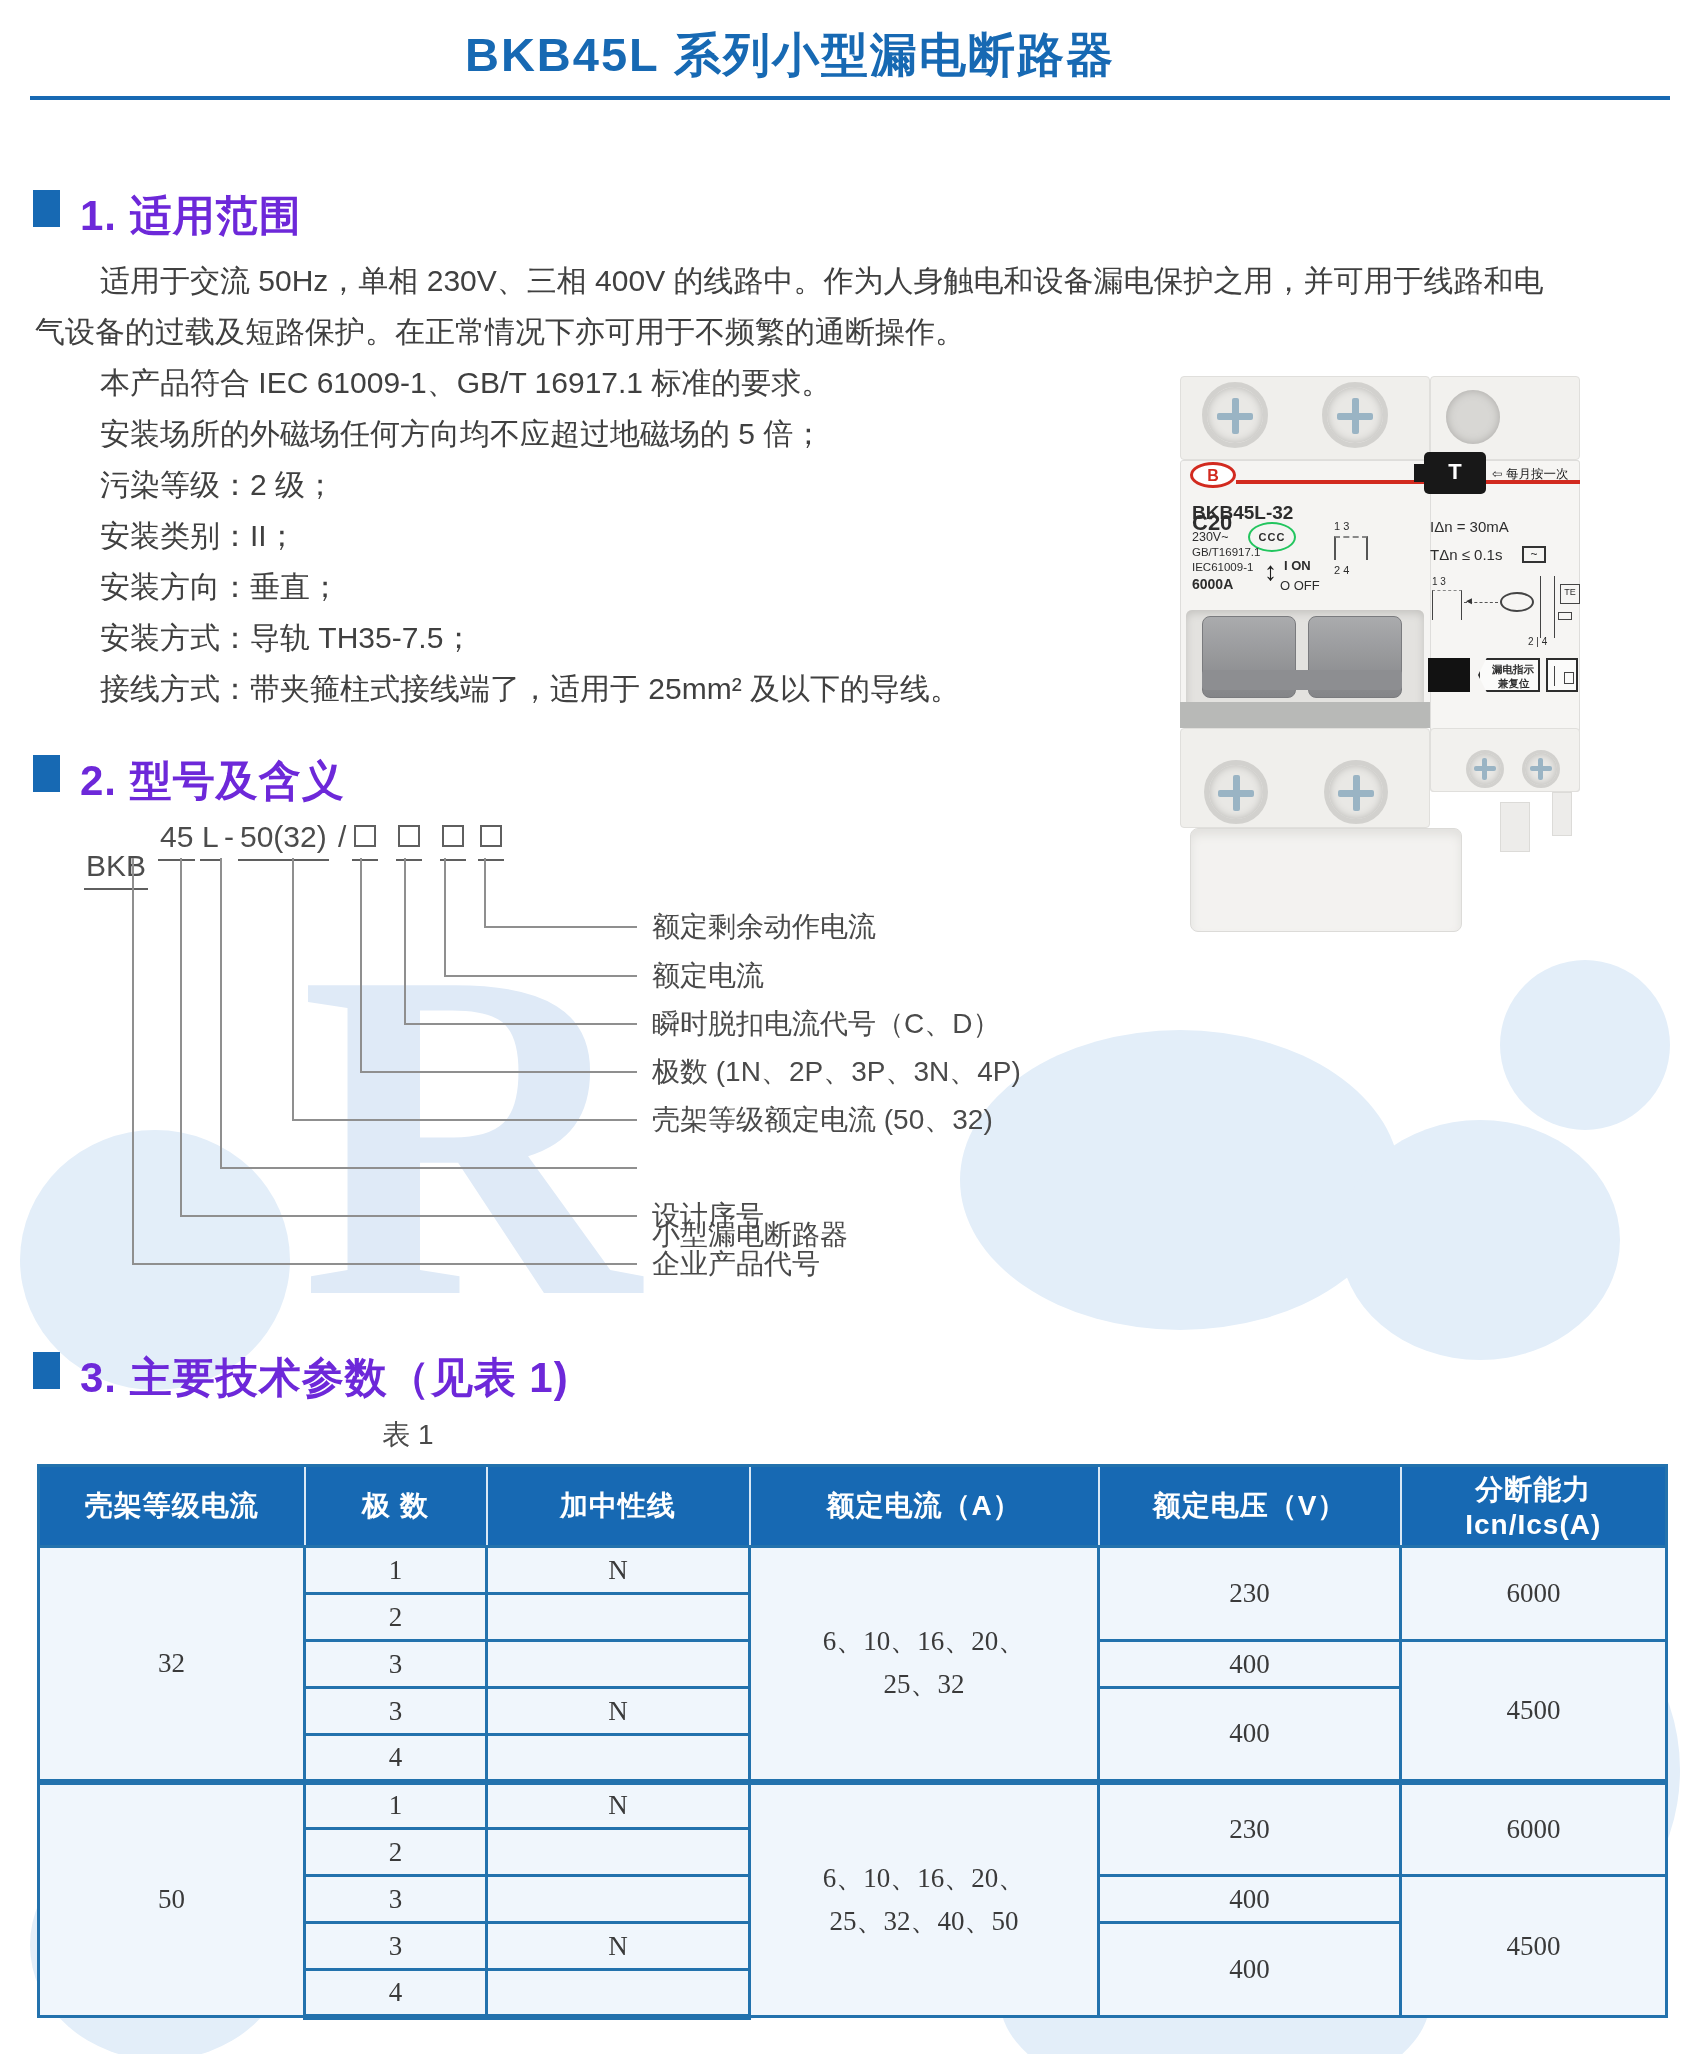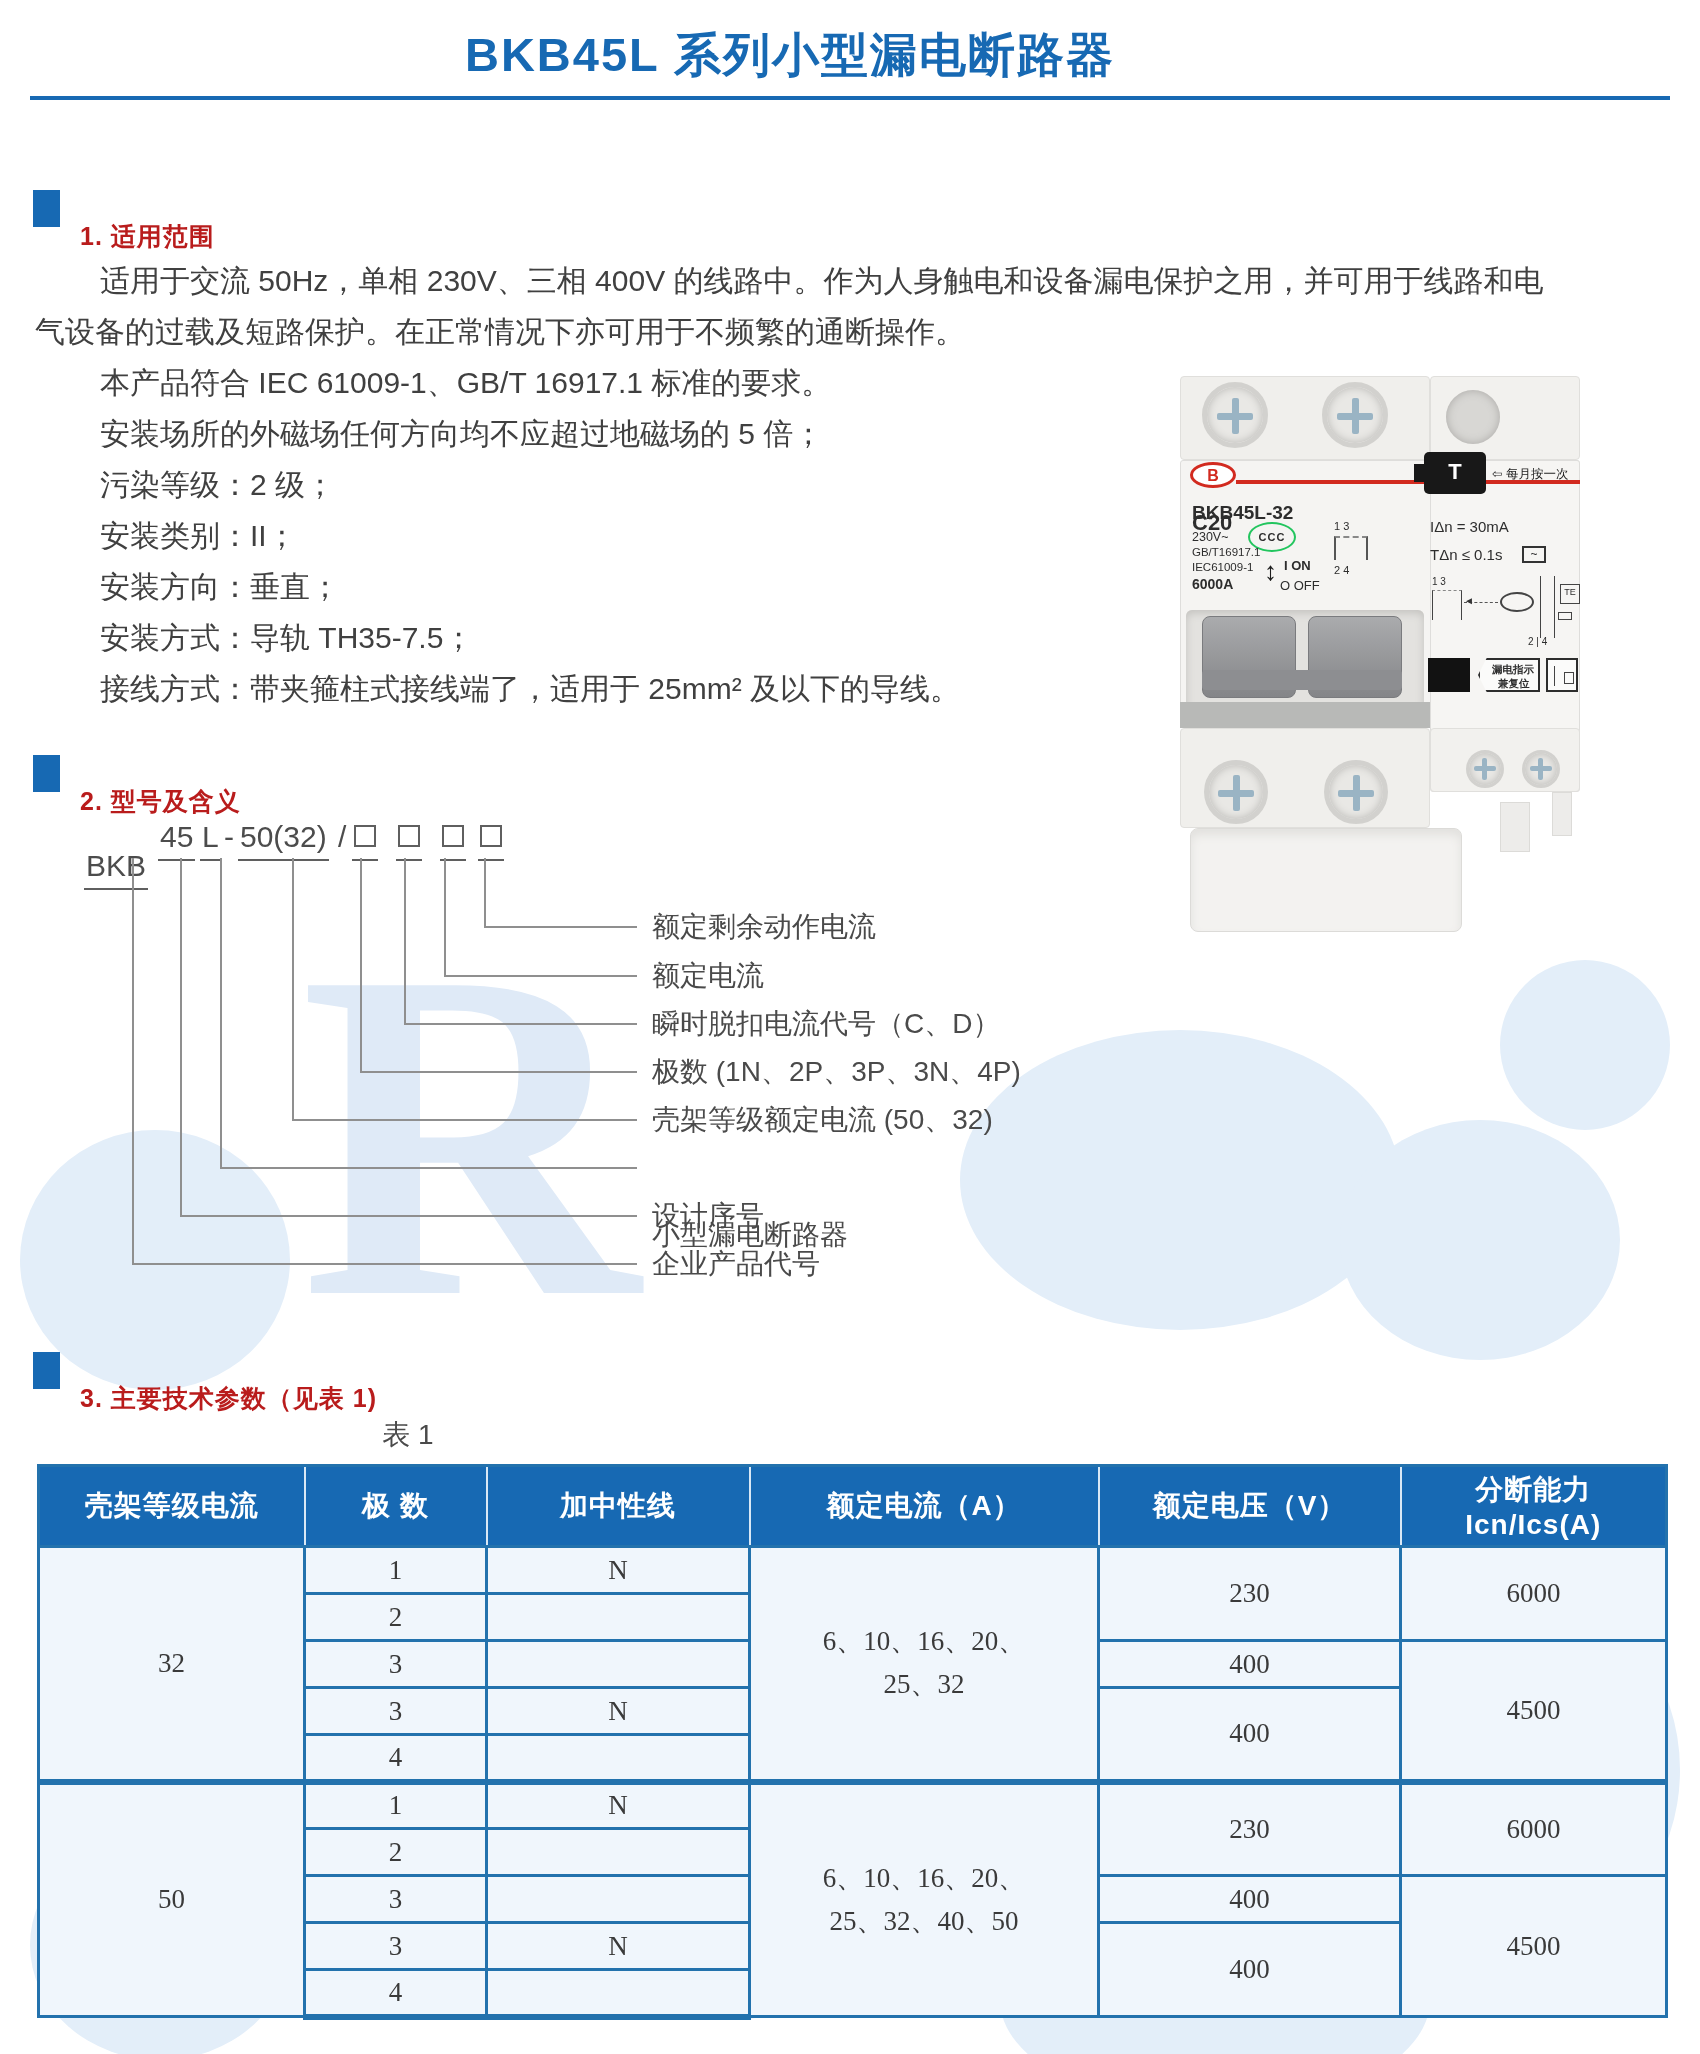--- a/index.html
+++ b/index.html
@@ -7,21 +7,21 @@
         font-family:"Liberation Sans", sans-serif;color:#3f3f3f;}
   
   .wm{position:absolute;z-index:0;}
   .wm-letter{font-family:"Liberation Serif", serif;font-weight:bold;font-size:470px;color:#dfeaf7;line-height:1;}
   .wm-blob{border-radius:50%;background:#e3eef9;}
   .z1{position:absolute;z-index:1;}
   
   .doc-title{left:0;top:24px;width:1580px;text-align:center;font-size:47px;font-weight:bold;color:#1769b3;letter-spacing:2px;}
   .title-rule{left:30px;top:96px;width:1640px;height:4px;background:#1769b3;}
   .sec-square{width:27px;height:37px;background:#1769b3;}
-  .sec-heading{font-size:25px;font-weight:bold;color:#b91c1c;letter-spacing:1px;margin-top:32px;}
+  .sec-heading{font-size:42px;font-weight:bold;color:#6d28d9;letter-spacing:1px;}
   
   .u-line{position:absolute;left:35px;width:1630px;height:42px;font-size:30px;color:#404040;white-space:nowrap;z-index:1;}
   .indent{padding-left:65px;}
   
   .mseg{position:absolute;top:820px;font-size:30px;color:#4c4c4c;white-space:nowrap;z-index:1;}
   .useg{border-bottom:2px solid #5f5f5f;padding:0 2px 5px 2px;}
   .mbox{display:inline-block;width:18px;height:18px;border:2px solid #5f5f5f;background:#fff;}
   .connector{position:absolute;top:858px;border-left:2px solid #8f8f8f;border-bottom:2px solid #8f8f8f;z-index:1;}
   .fork-label{position:absolute;left:652px;height:36px;font-size:28px;color:#4a4a4a;white-space:nowrap;z-index:1;}
   

